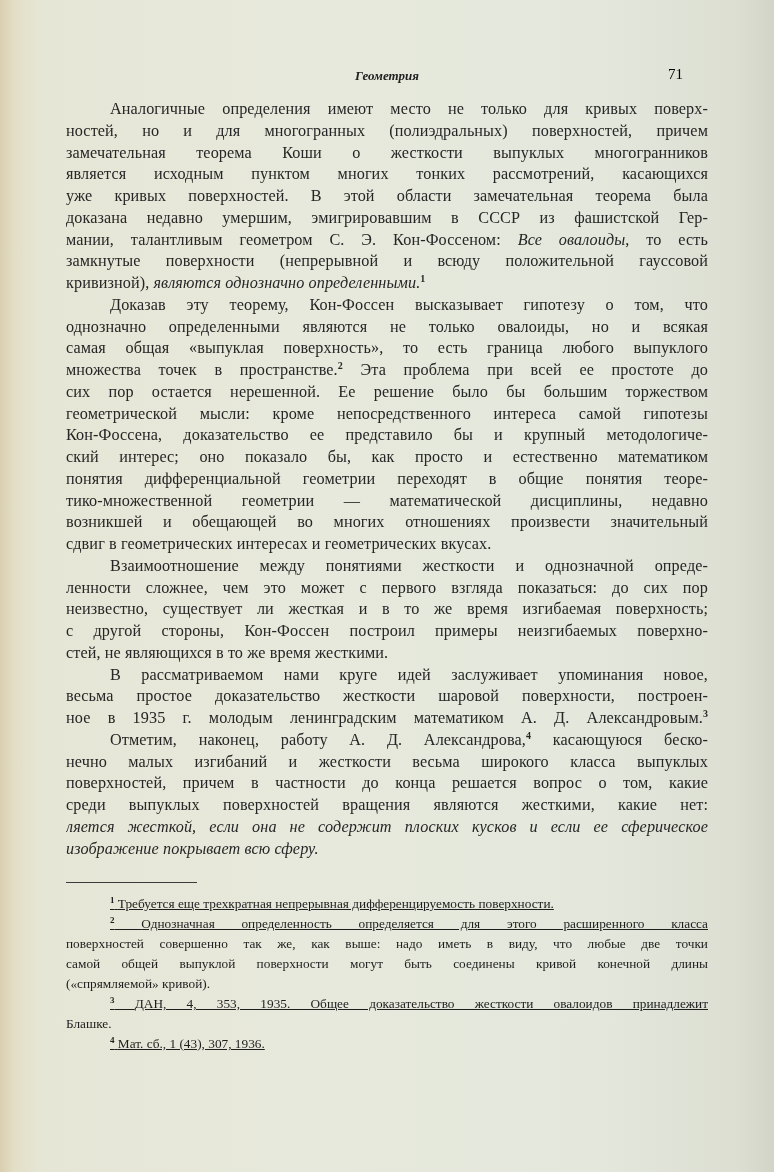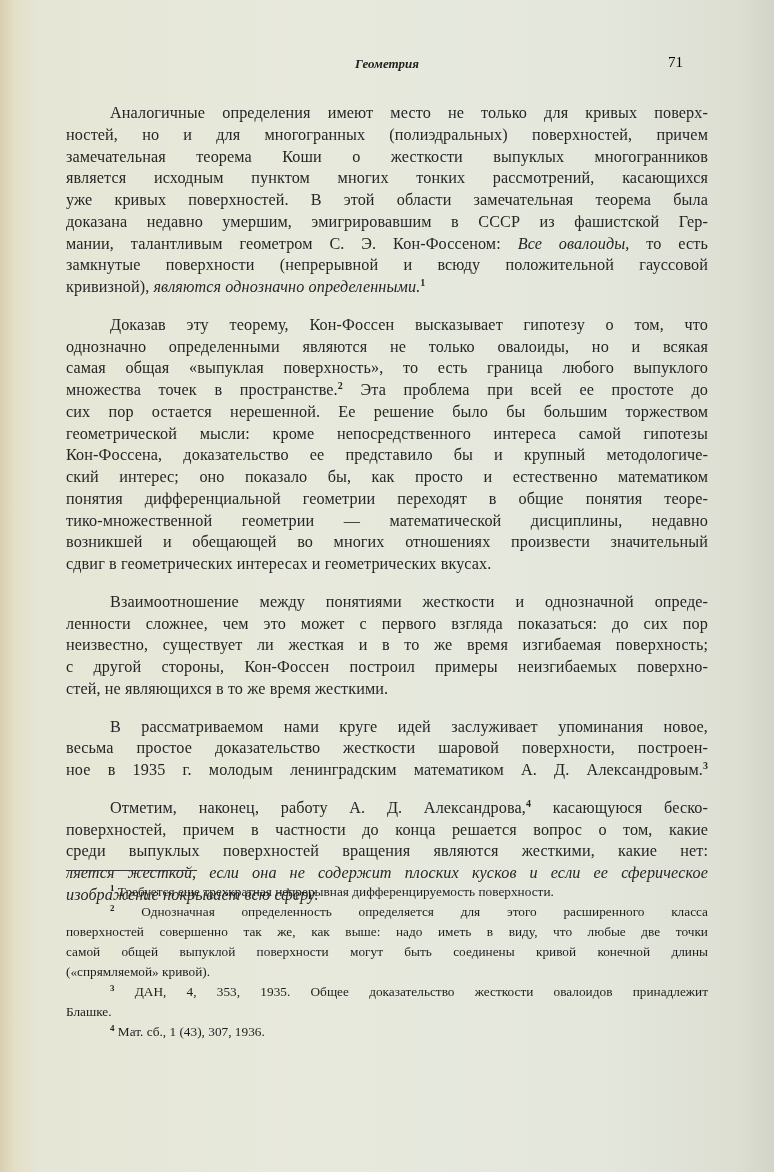--- a/index.html
+++ b/index.html
@@ -3,54 +3,54 @@
 <meta charset="utf-8">
 <style>
   html, body { margin: 0; padding: 0; }
   body {
     width: 774px; height: 1172px; overflow: hidden;
     background: linear-gradient(90deg, #d9cfb0 0px, #e3dec6 14px, #e6e6d6 40px, #e7e9dc 300px, #e4e7dc 600px, #dcded2 740px, #d2d4c8 774px);
     font-family: "Liberation Serif", "DejaVu Serif", serif;
     color: #1c1c1c;
     position: relative;
   }
-  .page { position: absolute; left: 0; top: 2px; width: 774px; height: 964px; }
+  .page { position: absolute; left: 0; top: 14px; width: 774px; height: 964px; }
   .running-head {
     position: absolute; top: 52px; left: 0; width: 774px; height: 20px;
   }
   .running-title {
     position: absolute; left: 0; width: 774px; text-align: center;
     font-style: italic; font-weight: bold; font-size: 13px; top: 2px; color: #222;
   }
   .page-number {
     position: absolute; left: 668px; top: 0px; font-size: 15px; color: #000000;
   }
   .body-text {
     position: absolute; left: 66px; top: 85px; width: 642px;
     font-size: 16.2px; line-height: 21.75px;
     text-align: justify; letter-spacing: 0.1px; color: #262626;
   }
   .body-text p { margin: 0; text-indent: 44px; }
   .body-text .line { display: block; text-align: justify; text-align-last: justify; white-space: nowrap; overflow: hidden; }
   .body-text .line.last { text-align-last: left; }
   .body-text .line.indent { padding-left: 44px; }
-  .body-text p { text-indent: 0; margin-top: 16px; }
+  .body-text p { text-indent: 0; }
   em { }
   sup { font-size: 10px; line-height: 0; vertical-align: 6px; font-weight: bold; }
   .rule {
     position: absolute; left: 66px; top: 868px; width: 131px; height: 1px;
     background: #3a3a3a;
   }
   .footnotes {
     position: absolute; left: 66px; top: 880px; width: 642px;
     font-size: 13.3px; line-height: 20px; color: #1e1e1e;
   }
   .footnotes .line { display: block; white-space: nowrap; overflow: hidden; text-align: justify; text-align-last: justify; }
   .footnotes .line.last { text-align-last: left; }
-  .footnotes .line.indent { padding-left: 44px; }
+  .footnotes .line.indent { padding-left: 44px; text-decoration: underline; }
   .footnotes sup { font-size: 9px; vertical-align: 5px; }
 </style>
 </head>
 <body>
 
 <div class="page">
 
   <div class="running-head">
     <div class="running-title">Геометрия</div>
     <div class="page-number">71</div>
@@ -94,20 +94,21 @@
     </p>
 
     <p>
       <span class="line indent">В рассматриваемом нами круге идей заслуживает упоминания новое,</span>
       <span class="line">весьма простое доказательство жесткости шаровой поверхности, построен-</span>
       <span class="line"><span>ное в 1935 г. молодым ленинградским математиком А. Д. Александровым.</span><sup>3</sup></span>
     </p>
 
     <p>
       <span class="line indent"><span>Отметим, наконец, работу А. Д. Александрова,</span><sup>4</sup><span> касающуюся беско-</span></span>
+      <span class="line">нечно малых изгибаний и жесткости весьма широкого класса выпуклых</span>
       <span class="line">поверхностей, причем в частности до конца решается вопрос о том, какие</span>
       <span class="line">среди выпуклых поверхностей вращения являются жесткими, какие нет:</span>
       <span class="line"><em>ляется жесткой, если она не содержит плоских кусков и если ее сферическое</em></span>
       <span class="line last"><em>изображение покрывает всю сферу.</em></span>
     </p>
   </div>
 
   <div class="rule"></div>
 
   <div class="footnotes">

